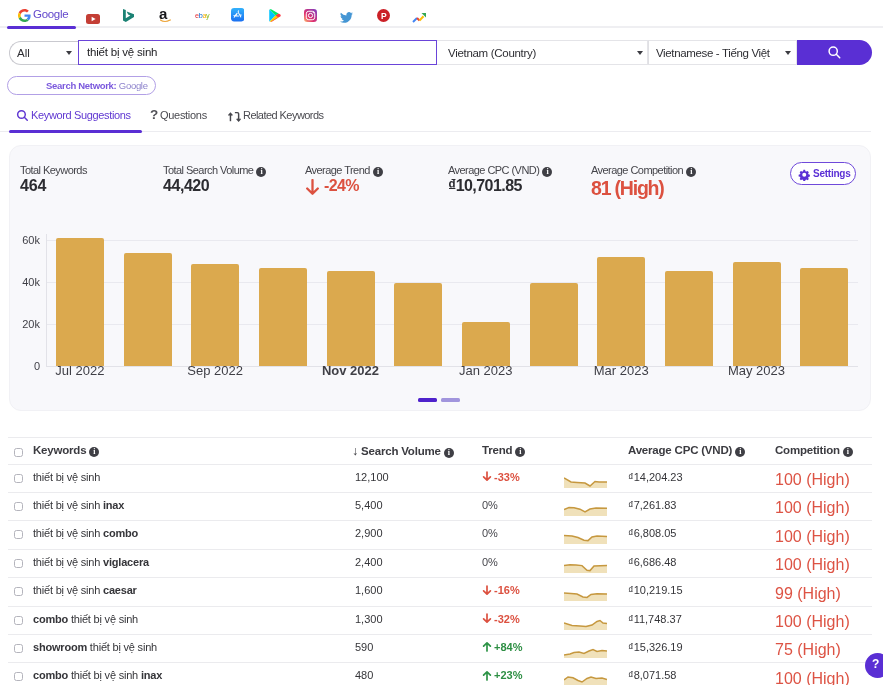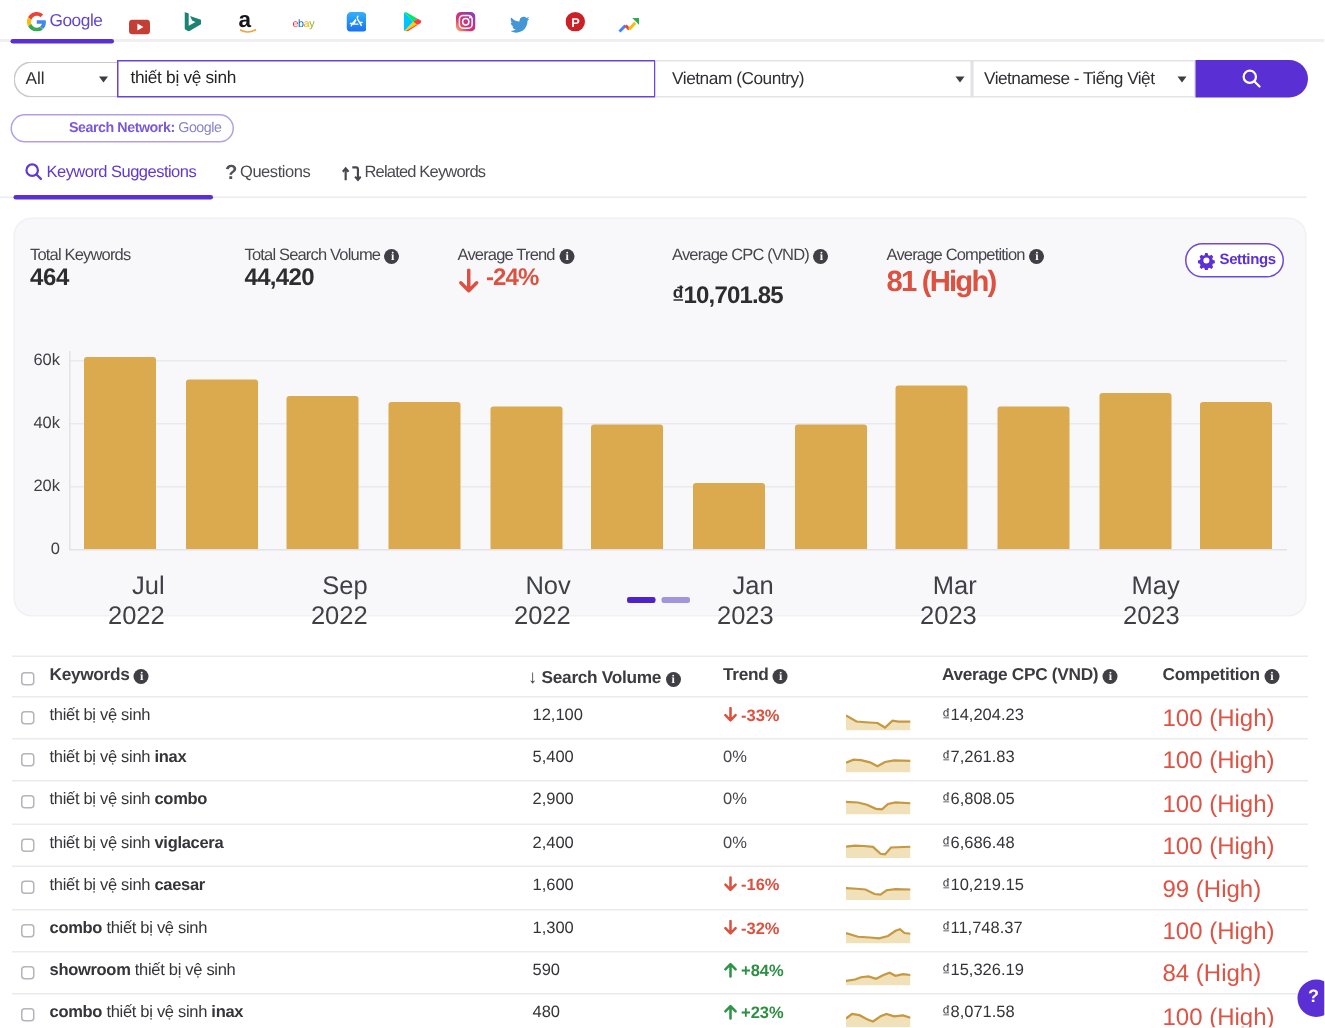--- a/index.html
+++ b/index.html
@@ -8,21 +8,21 @@
   font-family:"Liberation Sans", sans-serif; }
 .abs { position:absolute; }
 .ic { position:absolute; top:8px; }
 .info { display:inline-block; width:10px; height:10px; background:#3f3f45; border-radius:50%;
   color:#fff; font-size:8px; font-weight:bold; text-align:center; line-height:10px;
   vertical-align:0px; margin-left:3px; font-family:"Liberation Serif",serif; }
 .statlabel { position:absolute; top:163.5px; font-size:11px; letter-spacing:-0.55px; color:#45454b; }
 .statval { position:absolute; top:177px; font-size:16px; font-weight:bold; color:#2c2c31; letter-spacing:-0.2px; }
 .grid { position:absolute; left:46px; width:812px; height:1px; background:#e9e9ef; }
 .bar { position:absolute; background:#dba94e; width:48px; border-radius:2px 2px 0 0; }
-.xlab { position:absolute; top:381px; font-size:17px; color:#3f3f46; width:60px; text-align:right; }
+.xlab { position:absolute; top:363px; font-size:13px; color:#3f3f46; width:60px; text-align:center; }
 .ylab { position:absolute; font-size:11px; color:#3f3f46; width:30px; text-align:right; left:10px; }
 .rowline { position:absolute; left:8px; width:864px; height:1px; background:#ebebee; }
 .cb { position:absolute; left:13.5px; width:9px; height:9px; border:1px solid #b4b4bc; border-radius:2.5px; background:#fff; }
 .kw { position:absolute; left:33px; font-size:11px; letter-spacing:-0.2px; color:#353539; }
 .vol { position:absolute; left:355px; font-size:11px; color:#353539; }
 .trend { position:absolute; left:482px; font-size:11px; font-weight:bold; }
 .tneg { color:#dc5140; }
 .tpos { color:#2e8f44; }
 .tzero { color:#47474d; font-weight:normal; }
 .cpc { position:absolute; left:628px; font-size:11px; color:#353539; }
@@ -147,21 +147,21 @@
   <div class="statlabel" style="left:20px;">Total Keywords</div>
   <div class="statval" style="left:20px;">464</div>
   <div class="statlabel" style="left:163px;">Total Search Volume<span class="info">i</span></div>
   <div class="statval" style="left:163px;letter-spacing:-0.45px;">44,420</div>
   <div class="statlabel" style="left:305px;">Average Trend<span class="info">i</span></div>
   <div class="abs" style="left:305px;top:179px;"><svg width="15" height="17" viewBox="0 0 15 17">
         <path d="M7.5 1v13M2.2 9.5l5.3 5.3 5.3-5.3" fill="none" stroke="#dc5140" stroke-width="2.3" stroke-linecap="round" stroke-linejoin="round"></path>
       </svg></div>
   <div class="statval" style="left:324px;color:#dc5140;letter-spacing:-0.6px;">-24%</div>
   <div class="statlabel" style="left:448px;">Average CPC (VND)<span class="info">i</span></div>
-  <div class="statval" style="left:448px;letter-spacing:-0.55px;margin-top:12px;">₫10,701.85</div>
+  <div class="statval" style="left:448px;letter-spacing:-0.55px;">₫10,701.85</div>
   <div class="statlabel" style="left:591px;">Average Competition<span class="info">i</span></div>
   <div class="statval" style="left:591px;color:#dc5140;letter-spacing:-1.2px;font-size:19.5px;font-weight:bold;">81 (High)</div>
 
   <div class="abs" style="left:790px;top:162px;width:66px;height:23px;border:1.2px solid #6f49da;border-radius:12px;background:#fff;"></div>
   <div class="abs" style="left:798px;top:167px;"><svg width="12.5" height="12.5" viewBox="0 0 20 20">
         <path fill="#5b30d5" d="M19 12.9v-2.8l-2.2-.6a7 7 0 0 0-.6-1.5l1.1-2L15.4 4l-2 1.1a7 7 0 0 0-1.5-.6L11.3 2H8.7l-.6 2.5a7 7 0 0 0-1.5.6L4.6 4 2.7 6l1.1 2a7 7 0 0 0-.6 1.5L1 10.1v2.8l2.2.6c.1.5.3 1 .6 1.5l-1.1 2L4.6 19l2-1.1c.5.3 1 .5 1.5.6l.6 2.5h2.6l.6-2.5c.5-.1 1-.3 1.5-.6l2 1.1 1.9-1.9-1.1-2c.3-.5.5-1 .6-1.5zM10 13.2a3.2 3.2 0 1 1 0-6.4 3.2 3.2 0 0 1 0 6.4z" transform="translate(0,-1)"></path>
       </svg></div>
   <div class="abs" style="left:813px;top:168px;font-size:10px;letter-spacing:-0.25px;font-weight:bold;color:#5b30d5;">Settings</div>
 
 
@@ -183,21 +183,21 @@
   <div class="bar" style="left:394.2px;top:283px;height:83px;"></div>
   <div class="bar" style="left:461.8px;top:322px;height:44px;"></div>
   <div class="bar" style="left:529.5px;top:283px;height:83px;"></div>
   <div class="bar" style="left:597.2px;top:257px;height:109px;"></div>
   <div class="bar" style="left:664.8px;top:271px;height:95px;"></div>
   <div class="bar" style="left:732.5px;top:262px;height:104px;"></div>
   <div class="bar" style="left:800.2px;top:268px;height:98px;"></div>
 
   <div class="xlab" style="left:49.8px;">Jul 2022</div>
   <div class="xlab" style="left:185.1px;">Sep 2022</div>
-  <div class="xlab" style="left:320.5px;">Nov 2022</div>
+  <div class="xlab" style="left:320.5px;font-weight:bold;">Nov 2022</div>
   <div class="xlab" style="left:455.8px;">Jan 2023</div>
   <div class="xlab" style="left:591.2px;">Mar 2023</div>
   <div class="xlab" style="left:726.5px;">May 2023</div>
 
   <div class="abs" style="left:417.5px;top:398px;width:19px;height:3.8px;background:#4f22cc;border-radius:1.5px;"></div>
   <div class="abs" style="left:441px;top:398px;width:19px;height:3.8px;background:#a195dd;border-radius:1.5px;"></div>
 
   <div class="rowline" style="top:437px;"></div>
   <div class="rowline" style="top:463.5px;"></div>
 
@@ -285,21 +285,21 @@
   <div class="kw" style="top:640.9px;"><b>showroom</b> thiết bị vệ sinh</div>
   <div class="vol" style="top:640.9px;">590</div>
   <div class="trend tpos" style="top:640.9px;"><svg width="10" height="11" viewBox="0 0 10 11" style="vertical-align:-1.5px;margin-right:2px;">
         <path d="M5 10V2M1.6 5.2L5 1.8 8.4 5.2" fill="none" stroke="#2e9447" stroke-width="1.7" stroke-linecap="round" stroke-linejoin="round"></path>
       </svg>+84%</div>
   <div class="spark" style="top:643.9px;"><svg width="43" height="11" viewBox="0 0 43 11">
         <path d="M0 8 L6 7 L10 5.5 L15 5 L20 6.5 L25 4 L29 2.5 L33 4.5 L38 3.5 L43 4 L43 11 L0 11 Z" fill="#f0e1ba" stroke="none"></path>
         <path d="M0 8 L6 7 L10 5.5 L15 5 L20 6.5 L25 4 L29 2.5 L33 4.5 L38 3.5 L43 4" fill="none" stroke="#c6983f" stroke-width="1.5"></path>
       </svg></div>
   <div class="cpc" style="top:640.9px;">₫15,326.19</div>
-  <div class="comp" style="top:641.4px;">84 (High)</div>
+  <div class="comp" style="top:641.4px;">75 (High)</div>
 
   <div class="cb" style="top:672.3px;"></div>
   <div class="kw" style="top:669.3px;"><b>combo</b> thiết bị vệ sinh <b>inax</b></div>
   <div class="vol" style="top:669.3px;">480</div>
   <div class="trend tpos" style="top:669.3px;"><svg width="10" height="11" viewBox="0 0 10 11" style="vertical-align:-1.5px;margin-right:2px;">
         <path d="M5 10V2M1.6 5.2L5 1.8 8.4 5.2" fill="none" stroke="#2e9447" stroke-width="1.7" stroke-linecap="round" stroke-linejoin="round"></path>
       </svg>+23%</div>
   <div class="spark" style="top:672.3px;"><svg width="43" height="11" viewBox="0 0 43 11">
         <path d="M0 5 L4 2 L9 2.8 L14 5.5 L18 7 L23 3.5 L27 2 L32 3.5 L38 3 L43 4.5 L43 11 L0 11 Z" fill="#f0e1ba" stroke="none"></path>
         <path d="M0 5 L4 2 L9 2.8 L14 5.5 L18 7 L23 3.5 L27 2 L32 3.5 L38 3 L43 4.5" fill="none" stroke="#c6983f" stroke-width="1.5"></path>

